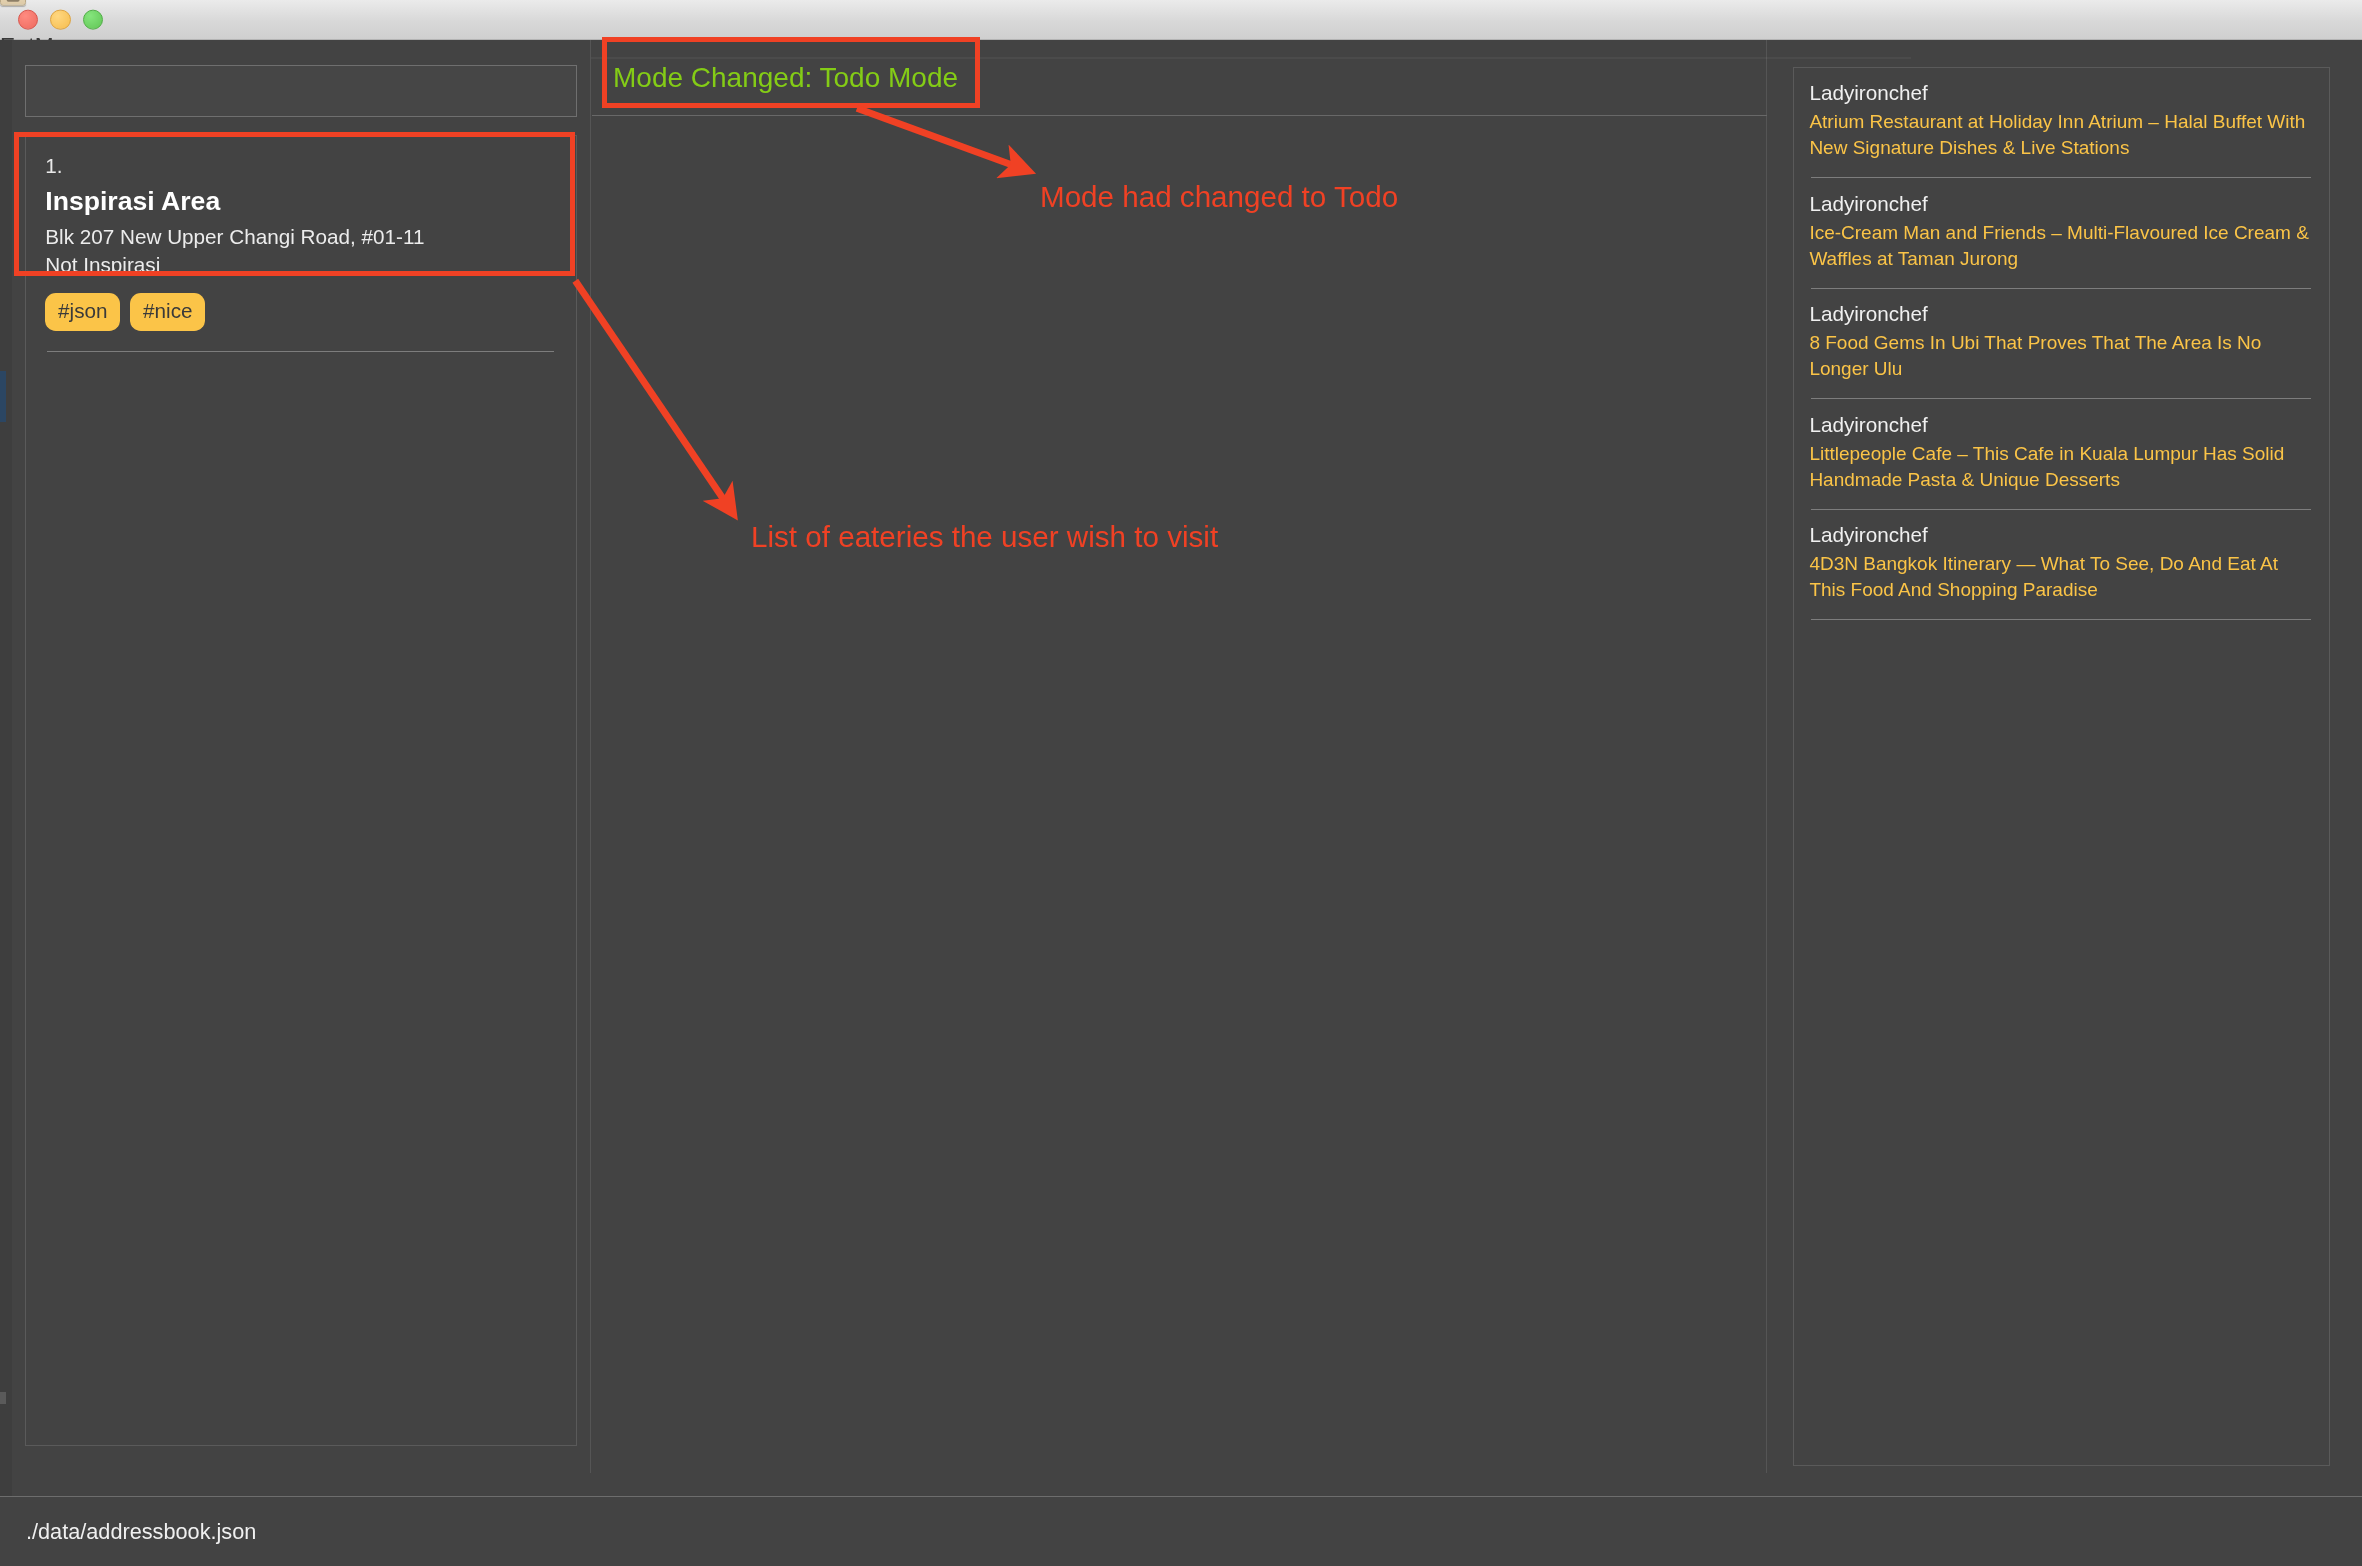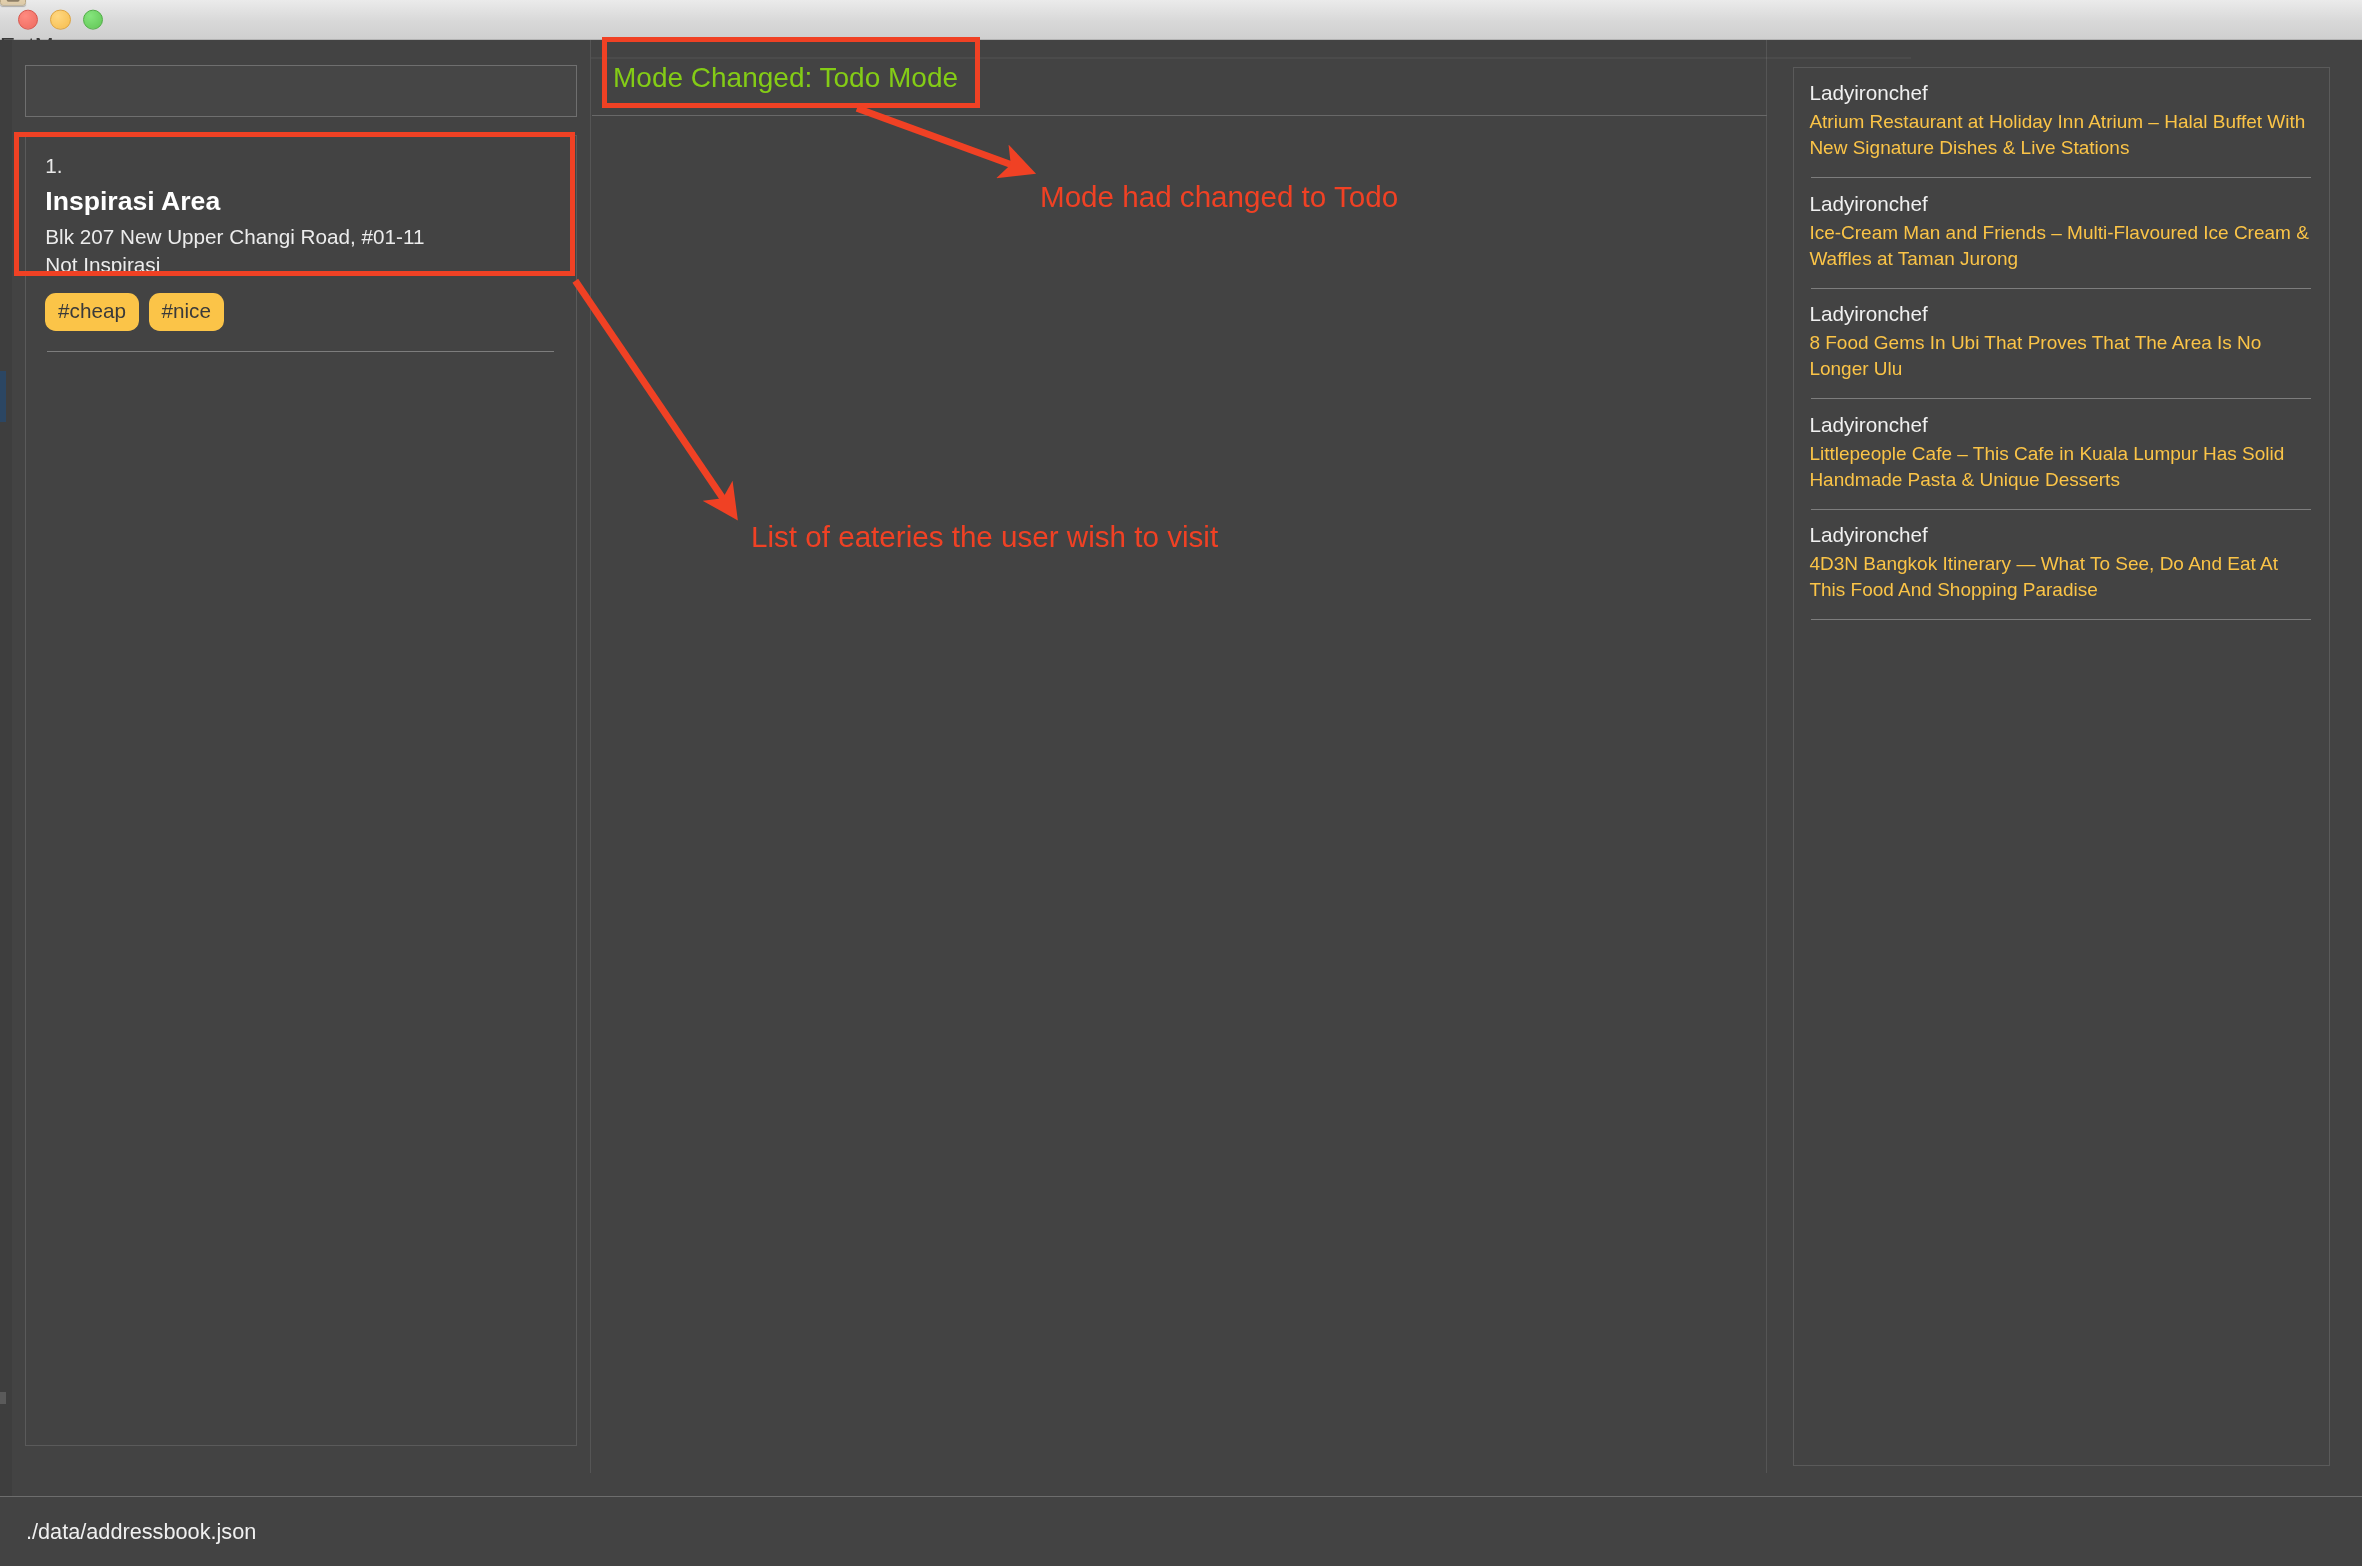--- a/index.html
+++ b/index.html
@@ -318,21 +318,21 @@
         <input class="search-input" type="text" placeholder="" value="" style="">
       </div>
 
       <div class="todo-list">
         <div class="todo-card">
           <div class="card-index">1.</div>
           <div class="card-name">Inspirasi Area</div>
           <div class="card-line">Blk 207 New Upper Changi Road, #01-11</div>
           <div class="card-line">Not Inspirasi</div>
           <div class="tag-row">
-            <span class="tag">#cheap</span>
+            <span class="tag">#json</span>
             <span class="tag">#nice</span>
           </div>
           <div class="card-divider"></div>
           <div class="card-tail"></div>
         </div>
       </div>
     </div>
 
     <div class="panel-middle">
       <div class="result-bar">

